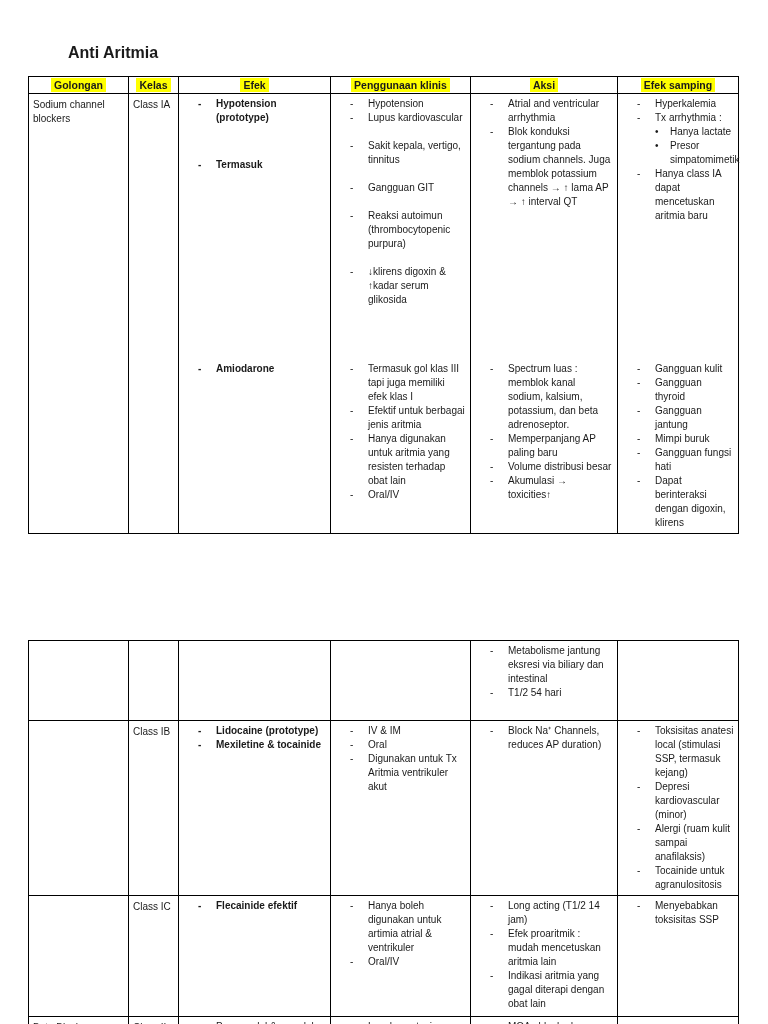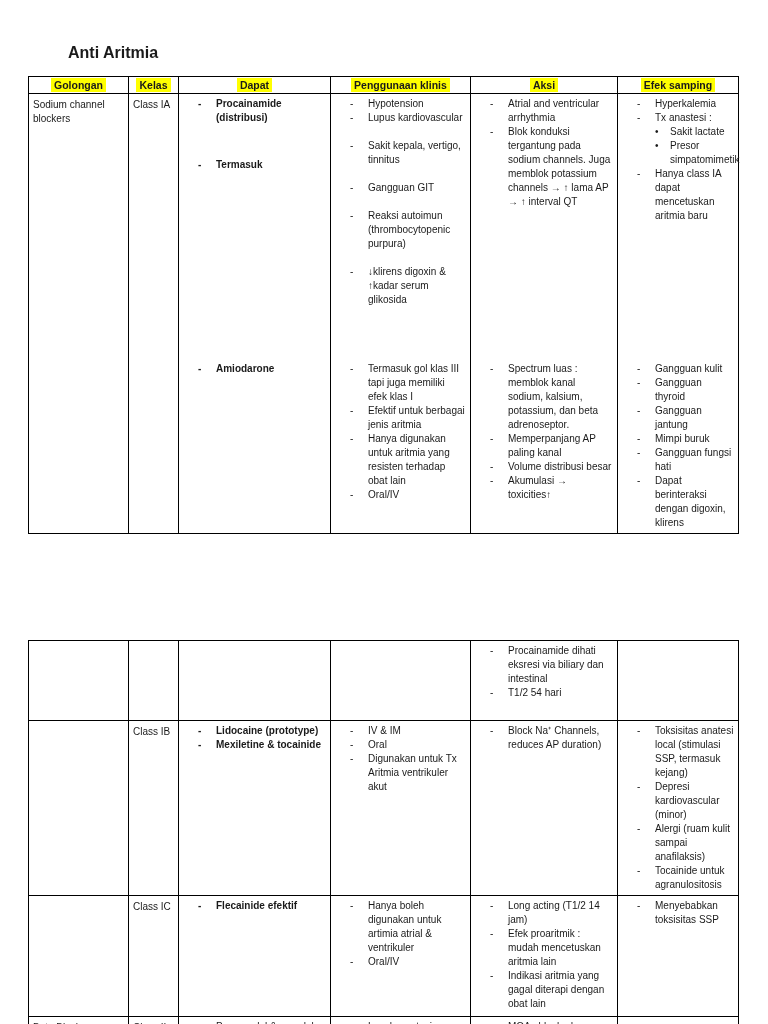--- a/index.html
+++ b/index.html
@@ -39,39 +39,39 @@
         <col class="c2">
         <col class="c3">
         <col class="c4">
         <col class="c5">
         <col class="c6">
       </colgroup>
     <thead>
       <tr>
         <th><span class="hl">Golongan</span></th>
         <th><span class="hl">Kelas</span></th>
-        <th><span class="hl">Dapat</span></th>
+        <th><span class="hl">Efek</span></th>
         <th><span class="hl">Penggunaan klinis</span></th>
         <th><span class="hl">Aksi</span></th>
         <th><span class="hl">Efek samping</span></th>
       </tr>
     </thead>
     <tbody>
       <tr>
         <td>
             <div class="plain">Sodium channel blockers</div>
           </td>
         <td>
             <div class="plain">Class IA</div>
           </td>
         <td>
           <div class="grp1">
               <div class="li b">
                 <span class="m">-</span>
-                <span class="t">Procainamide (distribusi)</span>
+                <span class="t">Hypotension (prototype)</span>
               </div>
               <div class="li b g2">
                 <span class="m">-</span>
                 <span class="t">Termasuk</span>
               </div>
             </div>
           <div>
               <div class="li b">
                 <span class="m">-</span>
                 <span class="t">Amiodarone</span>
@@ -135,45 +135,45 @@
                 <span class="t">Blok konduksi tergantung pada sodium channels. Juga memblok potassium channels → ↑ lama AP → ↑ interval QT</span>
               </div>
             </div>
           <div>
               <div class="li">
                 <span class="m">-</span>
                 <span class="t">Spectrum luas : memblok kanal sodium, kalsium, potassium, dan beta adrenoseptor.</span>
               </div>
               <div class="li">
                 <span class="m">-</span>
-                <span class="t">Memperpanjang AP paling kanal</span>
+                <span class="t">Memperpanjang AP paling baru</span>
               </div>
               <div class="li">
                 <span class="m">-</span>
                 <span class="t">Volume distribusi besar</span>
               </div>
               <div class="li">
                 <span class="m">-</span>
                 <span class="t">Akumulasi → toxicities↑</span>
               </div>
             </div>
         </td>
         <td>
           <div class="grp1">
               <div class="li">
                 <span class="m">-</span>
                 <span class="t">Hyperkalemia</span>
               </div>
               <div class="li">
                 <span class="m">-</span>
-                <span class="t">Tx anastesi :</span>
+                <span class="t">Tx arrhythmia :</span>
               </div>
               <div class="li sub">
                 <span class="m">•</span>
-                <span class="t">Sakit lactate</span>
+                <span class="t">Hanya lactate</span>
               </div>
               <div class="li sub">
                 <span class="m">•</span>
                 <span class="t">Presor simpatomimetik</span>
               </div>
               <div class="li">
                 <span class="m">-</span>
                 <span class="t">Hanya class IA dapat mencetuskan aritmia baru</span>
               </div>
             </div>
@@ -228,21 +228,21 @@
         <td>
             <div></div>
           </td>
         <td>
             <div></div>
           </td>
         <td>
             <div>
               <div class="li">
                 <span class="m">-</span>
-                <span class="t">Procainamide dihati eksresi via biliary dan intestinal</span>
+                <span class="t">Metabolisme jantung eksresi via biliary dan intestinal</span>
               </div>
               <div class="li">
                 <span class="m">-</span>
                 <span class="t">T1/2 54 hari</span>
               </div>
             </div>
           </td>
         <td>
             <div></div>
           </td>

